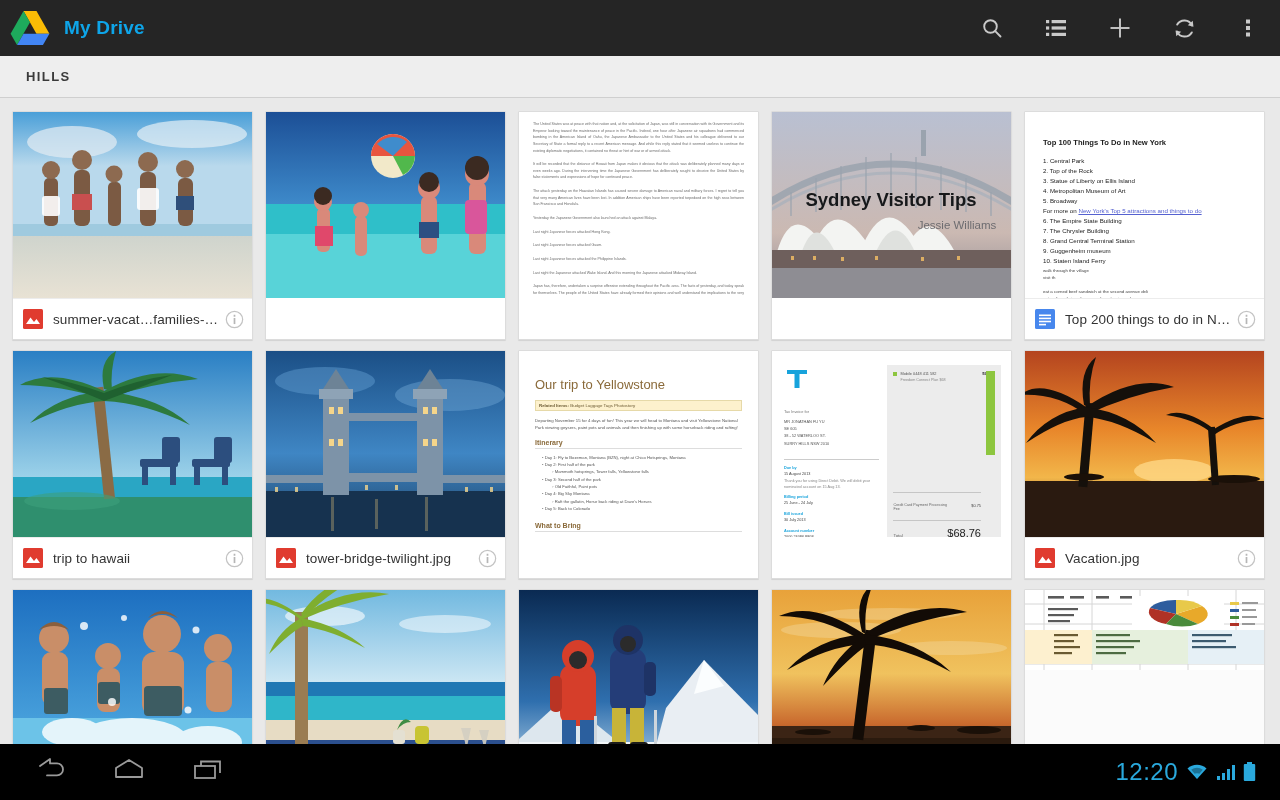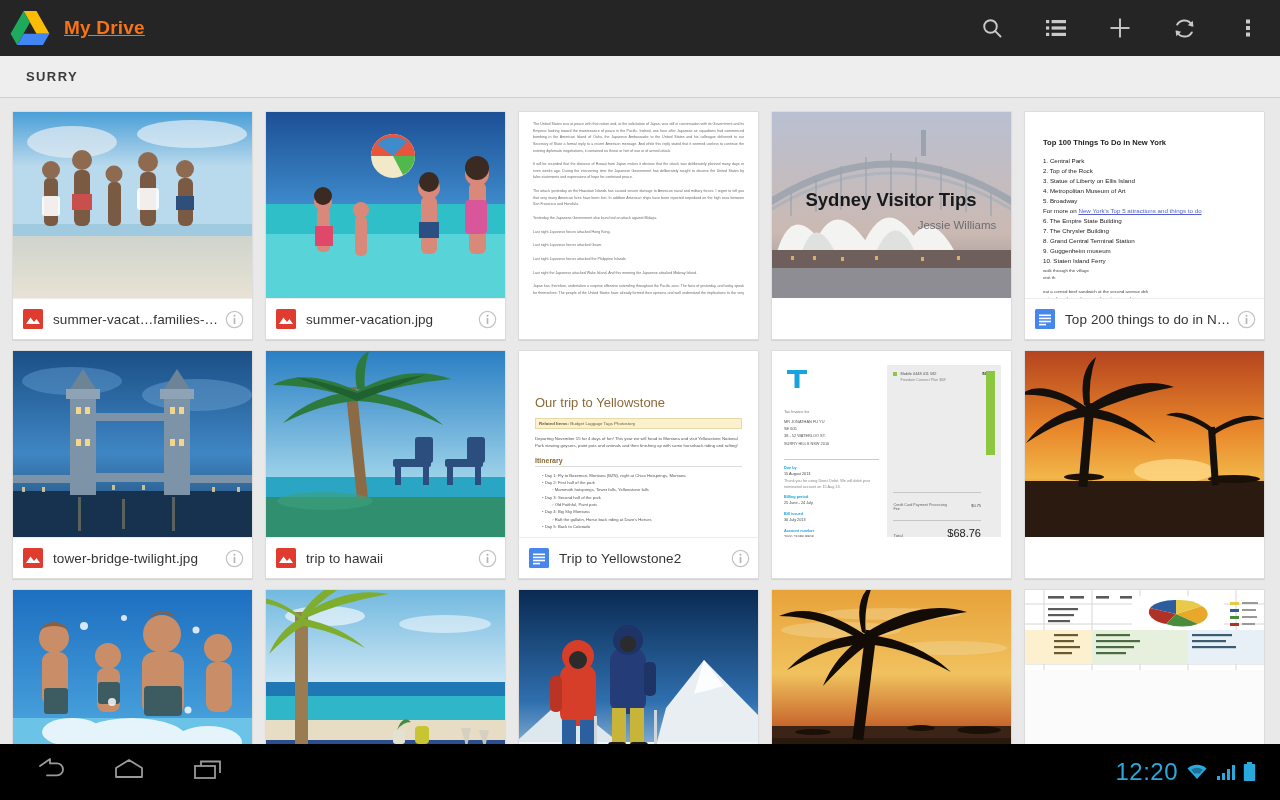--- a/index.html
+++ b/index.html
@@ -9,21 +9,21 @@
     background:#e8e8e8;
     -webkit-font-smoothing:antialiased;
   }
 
   
   .action-bar {
     height:56px; background:#252525; display:flex; align-items:center;
     padding-left:10px; position:relative;
   }
   .drive-logo { width:40px; height:34px; position:relative; margin-right:14px; flex:0 0 auto; }
-  .app-title { color:#f97316; font-size:19px; font-weight:bold; letter-spacing:.2px;text-decoration:underline; }
+  .app-title { color:#0ea5e9; font-size:19px; font-weight:bold; letter-spacing:.2px; }
   .bar-actions { margin-left:auto; display:flex; align-items:center; height:56px; }
   .bar-btn {
     width:64px; height:56px; display:flex; align-items:center; justify-content:center;
   }
   .ic { display:block; }
 
   
   .tab-strip {
     height:42px; background:#eeeeee; border-bottom:1px solid #cfcfcf;
     display:flex; align-items:center; padding-left:20px;
@@ -132,21 +132,21 @@
           <rect x="8" y="10" width="4" height="4"></rect>
           <rect x="8" y="16.5" width="4" height="4"></rect>
         </g>
       </svg>
     </div>
 
   </div>
 </div>
 
 <div class="tab-strip">
-  <div class="tab">SURRY</div>
+  <div class="tab">HILLS</div>
 </div>
 
 <div class="grid-scroll">
   <div class="grid">
 
     <div class="card">
       <div class="thumb">
         <svg viewBox="0 0 241 186" preserveAspectRatio="xMidYMid slice">
           <defs>
               <linearGradient id="g1a" x1="0" y1="0" x2="0" y2="1">
@@ -226,32 +226,20 @@
               <circle cx="212" cy="62" r="12"></circle>
           </g>
           <rect x="50" y="114" width="18" height="20" fill="#e0486b"></rect>
           <rect x="200" y="88" width="22" height="34" rx="4" fill="#d9569b"></rect>
           <rect x="154" y="110" width="20" height="16" fill="#2b4f82"></rect>
           <g fill="#3b2a21">
             <circle cx="58" cy="84" r="9"></circle>
               <circle cx="212" cy="56" r="12"></circle>
               <circle cx="164" cy="70" r="10"></circle>
           </g>
-        </svg>
-      </div>
-      <div class="meta">
-        <svg class="type-icon" viewBox="0 0 20 20">
-          <rect width="20" height="20" rx="1.5" fill="#e03b2f"></rect>
-          <polygon points="3,15 7.5,8.5 11,13 13.5,10 17,15" fill="#fff"></polygon>
-        </svg>
-        <div class="fname">summer-vacation.jpg</div>
-        <svg class="info-btn" viewBox="0 0 20 20">
-          <circle cx="10" cy="10" r="8.6" fill="none" stroke="#b0b0b0" stroke-width="1.3"></circle>
-          <rect x="9.1" y="8.4" width="1.8" height="6.4" fill="#9e9e9e"></rect>
-          <rect x="9.1" y="5" width="1.8" height="2.1" fill="#9e9e9e"></rect>
         </svg>
       </div>
     </div>
 
     <div class="card">
       <div class="thumb">
         <div class="doc-thumb">
           <div class="doc-pad" id="doc-text-body" style="padding:9px 14px;">
               <div class="para" style="font-size: 3.6px; color: rgb(107, 107, 107); line-height: 1.85; text-align: justify;">The United States was at peace with that nation and, at the solicitation of Japan, was still in conversation with its Government and its Emperor looking toward the maintenance of peace in the Pacific. Indeed, one hour after Japanese air squadrons had commenced bombing in the American Island of Oahu, the Japanese Ambassador to the United States and his colleague delivered to our Secretary of State a formal reply to a recent American message. And while this reply stated that it seemed useless to continue the existing diplomatic negotiations, it contained no threat or hint of war or of armed attack.</div>
               <div class="para" style="font-size: 3.6px; color: rgb(107, 107, 107); line-height: 1.85; text-align: justify;">It will be recorded that the distance of Hawaii from Japan makes it obvious that the attack was deliberately planned many days or even weeks ago. During the intervening time the Japanese Government has deliberately sought to deceive the United States by false statements and expressions of hope for continued peace.</div>
@@ -357,20 +345,71 @@
           <rect x="9.1" y="8.4" width="1.8" height="6.4" fill="#9e9e9e"></rect>
           <rect x="9.1" y="5" width="1.8" height="2.1" fill="#9e9e9e"></rect>
         </svg>
       </div>
     </div>
 
     <div class="card">
       <div class="thumb">
         <svg viewBox="0 0 241 186" preserveAspectRatio="xMidYMid slice">
           <defs>
+              <linearGradient id="hw" x1="0" y1="0" x2="0" y2="1">
+            <stop offset="0" stop-color="#2a7fc4"></stop>
+                <stop offset="1" stop-color="#9fd4ea"></stop>
+              </linearGradient>
+            </defs>
+          <rect width="241" height="130" fill="url(#hw)"></rect>
+          <rect y="126" width="241" height="22" fill="#2aa6c4"></rect>
+          <rect y="146" width="241" height="40" fill="#2f8f6e"></rect>
+          <rect x="86" y="36" width="11" height="112" fill="#8a6b45" transform="rotate(-6 92 90)"></rect>
+          <g fill="#2d7a3e">
+            <path d="M92 40 Q40 16 8 34 Q48 34 92 48 Z"></path>
+            <path d="M92 40 Q142 12 186 28 Q140 32 92 48 Z"></path>
+            <path d="M92 40 Q46 44 18 72 Q58 52 92 50 Z"></path>
+            <path d="M92 40 Q148 46 178 74 Q134 52 92 50 Z"></path>
+            <path d="M92 38 Q86 10 104 0 Q98 20 100 40 Z"></path>
+          </g>
+          <g fill="#1f6130">
+            <path d="M92 42 Q58 30 30 26 Q64 38 92 50 Z"></path>
+            <path d="M92 42 Q128 28 160 24 Q124 38 92 50 Z"></path>
+          </g>
+          <g fill="#2c4e7e">
+            <rect x="128" y="108" width="38" height="8" rx="2"></rect>
+              <rect x="130" y="116" width="6" height="18"></rect>
+            <rect x="158" y="116" width="6" height="18"></rect>
+              <rect x="150" y="86" width="18" height="26" rx="3"></rect>
+            <rect x="180" y="108" width="38" height="8" rx="2"></rect>
+              <rect x="182" y="116" width="6" height="18"></rect>
+            <rect x="210" y="116" width="6" height="18"></rect>
+              <rect x="202" y="86" width="18" height="26" rx="3"></rect>
+          </g>
+          <ellipse cx="60" cy="150" rx="48" ry="9" fill="#3da07c" opacity=".6"></ellipse>
+        </svg>
+      </div>
+      <div class="meta">
+        <svg class="type-icon" viewBox="0 0 20 20">
+          <rect width="20" height="20" rx="1.5" fill="#e03b2f"></rect>
+          <polygon points="3,15 7.5,8.5 11,13 13.5,10 17,15" fill="#fff"></polygon>
+        </svg>
+        <div class="fname">trip to hawaii</div>
+        <svg class="info-btn" viewBox="0 0 20 20">
+          <circle cx="10" cy="10" r="8.6" fill="none" stroke="#b0b0b0" stroke-width="1.3"></circle>
+          <rect x="9.1" y="8.4" width="1.8" height="6.4" fill="#9e9e9e"></rect>
+          <rect x="9.1" y="5" width="1.8" height="2.1" fill="#9e9e9e"></rect>
+        </svg>
+      </div>
+    </div>
+
+    <div class="card">
+      <div class="thumb">
+        <svg viewBox="0 0 241 186" preserveAspectRatio="xMidYMid slice">
+          <defs>
               <linearGradient id="tb" x1="0" y1="0" x2="0" y2="1">
             <stop offset="0" stop-color="#1b4f86"></stop>
                 <stop offset="0.55" stop-color="#3f86c4"></stop>
             <stop offset="1" stop-color="#1d3f63"></stop>
               </linearGradient>
             </defs>
           <rect width="241" height="186" fill="url(#tb)"></rect>
           <ellipse cx="60" cy="30" rx="50" ry="14" fill="#5e9acd" opacity=".5"></ellipse>
           <ellipse cx="185" cy="44" rx="55" ry="16" fill="#6fa6d4" opacity=".45"></ellipse>
           <rect y="140" width="241" height="46" fill="#16324f"></rect>
@@ -422,108 +461,40 @@
         <svg class="info-btn" viewBox="0 0 20 20">
           <circle cx="10" cy="10" r="8.6" fill="none" stroke="#b0b0b0" stroke-width="1.3"></circle>
           <rect x="9.1" y="8.4" width="1.8" height="6.4" fill="#9e9e9e"></rect>
           <rect x="9.1" y="5" width="1.8" height="2.1" fill="#9e9e9e"></rect>
         </svg>
       </div>
     </div>
 
     <div class="card">
       <div class="thumb">
-        <svg viewBox="0 0 241 186" preserveAspectRatio="xMidYMid slice">
-          <defs>
-              <linearGradient id="hw" x1="0" y1="0" x2="0" y2="1">
-            <stop offset="0" stop-color="#2a7fc4"></stop>
-                <stop offset="1" stop-color="#9fd4ea"></stop>
-              </linearGradient>
-            </defs>
-          <rect width="241" height="130" fill="url(#hw)"></rect>
-          <rect y="126" width="241" height="22" fill="#2aa6c4"></rect>
-          <rect y="146" width="241" height="40" fill="#2f8f6e"></rect>
-          <rect x="86" y="36" width="11" height="112" fill="#8a6b45" transform="rotate(-6 92 90)"></rect>
-          <g fill="#2d7a3e">
-            <path d="M92 40 Q40 16 8 34 Q48 34 92 48 Z"></path>
-            <path d="M92 40 Q142 12 186 28 Q140 32 92 48 Z"></path>
-            <path d="M92 40 Q46 44 18 72 Q58 52 92 50 Z"></path>
-            <path d="M92 40 Q148 46 178 74 Q134 52 92 50 Z"></path>
-            <path d="M92 38 Q86 10 104 0 Q98 20 100 40 Z"></path>
-          </g>
-          <g fill="#1f6130">
-            <path d="M92 42 Q58 30 30 26 Q64 38 92 50 Z"></path>
-            <path d="M92 42 Q128 28 160 24 Q124 38 92 50 Z"></path>
-          </g>
-          <g fill="#2c4e7e">
-            <rect x="128" y="108" width="38" height="8" rx="2"></rect>
-              <rect x="130" y="116" width="6" height="18"></rect>
-            <rect x="158" y="116" width="6" height="18"></rect>
-              <rect x="150" y="86" width="18" height="26" rx="3"></rect>
-            <rect x="180" y="108" width="38" height="8" rx="2"></rect>
-              <rect x="182" y="116" width="6" height="18"></rect>
-            <rect x="210" y="116" width="6" height="18"></rect>
-              <rect x="202" y="86" width="18" height="26" rx="3"></rect>
-          </g>
-          <ellipse cx="60" cy="150" rx="48" ry="9" fill="#3da07c" opacity=".6"></ellipse>
-        </svg>
-      </div>
-      <div class="meta">
-        <svg class="type-icon" viewBox="0 0 20 20">
-          <rect width="20" height="20" rx="1.5" fill="#e03b2f"></rect>
-          <polygon points="3,15 7.5,8.5 11,13 13.5,10 17,15" fill="#fff"></polygon>
-        </svg>
-        <div class="fname">trip to hawaii</div>
-        <svg class="info-btn" viewBox="0 0 20 20">
-          <circle cx="10" cy="10" r="8.6" fill="none" stroke="#b0b0b0" stroke-width="1.3"></circle>
-          <rect x="9.1" y="8.4" width="1.8" height="6.4" fill="#9e9e9e"></rect>
-          <rect x="9.1" y="5" width="1.8" height="2.1" fill="#9e9e9e"></rect>
-        </svg>
-      </div>
-    </div>
-
-    <div class="card">
-      <div class="thumb">
-        <div class="doc-thumb" style="padding:44px 16px 0 16px;">
+        <div class="doc-thumb" style="padding:26px 16px 0 16px;">
           <div style="font-size:13px;color:#8a6a3a;margin-bottom:8px;">Our trip to Yellowstone</div>
           <div style="background:#fdf1cd;border:1px solid #e6d9a8;padding:2px 3px;font-size:4.4px;color:#6b5a33;margin-bottom:6px;">
             <b>Related Items:</b>
             <span>Budget  Luggage Tags  Photostory</span>
           </div>
           <div style="font-size:4.3px;color:#555;line-height:1.7;margin-bottom:7px;">Departing November 15 for 4 days of fun! This year we will head to Montana and visit Yellowstone National Park viewing geysers, paint pots and animals and then finishing up with some horseback riding and rafting!</div>
           <div style="font-size:7px;color:#8a6a3a;font-weight:bold;border-bottom:1px solid #ddd;padding-bottom:2px;margin-bottom:5px;">Itinerary</div>
           <div id="ys-days" style="font-size:4.2px;color:#555;line-height:1.75;padding-left:7px;">
               <div style="">• Day 1: Fly to Bozeman, Montana (BZN), night at Chico Hotsprings, Montana</div>
               <div style="">• Day 2: First half of the park</div>
               <div style="padding-left: 10px;">◦ Mammoth hotsprings, Tower falls, Yellowstone falls</div>
               <div style="">• Day 3: Second half of the park</div>
               <div style="padding-left: 10px;">◦ Old Faithful, Paint pots</div>
               <div style="">• Day 4: Big Sky Montana</div>
               <div style="padding-left: 10px;">◦ Raft the gallatin, Horse back riding at Dave's Horses</div>
               <div style="">• Day 5: Back to Colorado</div>
             </div>
           <div style="font-size:7px;color:#8a6a3a;font-weight:bold;border-bottom:1px solid #ddd;padding-bottom:2px;margin-top:10px;">What to Bring</div>
         </div>
-      </div>
-      <div class="meta">
-        <svg class="type-icon" viewBox="0 0 20 20">
-          <rect width="20" height="20" rx="1.5" fill="#4787ed"></rect>
-          <g fill="#fff">
-              <rect x="4" y="5.5" width="12" height="1.6"></rect>
-              <rect x="4" y="8.6" width="12" height="1.6"></rect>
-          <rect x="4" y="11.7" width="12" height="1.6"></rect>
-              <rect x="4" y="14.8" width="7" height="1.6"></rect>
-            </g>
-        </svg>
-        <div class="fname">Trip to Yellowstone2</div>
-        <svg class="info-btn" viewBox="0 0 20 20">
-          <circle cx="10" cy="10" r="8.6" fill="none" stroke="#b0b0b0" stroke-width="1.3"></circle>
-          <rect x="9.1" y="8.4" width="1.8" height="6.4" fill="#9e9e9e"></rect>
-          <rect x="9.1" y="5" width="1.8" height="2.1" fill="#9e9e9e"></rect>
-        </svg>
       </div>
     </div>
 
     <div class="card">
       <div class="thumb">
         <div class="doc-thumb" style="display:flex;padding:14px 10px 0 12px;gap:8px;">
           <div style="flex:0 0 44%;">
             <svg width="26" height="26" viewBox="0 0 26 26">
               <path d="M3 5 L23 5 L23 9 L15.5 9 L15.5 23 L10.5 23 L10.5 9 L3 9 Z" fill="#17a3dc"></path>
             </svg>
@@ -600,20 +571,32 @@
             <path d="M62 56 Q106 62 132 92 Q92 68 62 66 Z"></path>
             <path d="M60 54 Q54 20 72 6 Q64 28 66 56 Z"></path>
             <rect x="186" y="76" width="7" height="58" transform="rotate(-4 189 106)"></rect>
             <path d="M190 78 Q160 56 142 64 Q172 68 190 84 Z"></path>
             <path d="M190 78 Q222 58 241 68 Q210 70 190 84 Z"></path>
           </g>
           <ellipse cx="210" cy="128" rx="26" ry="4" fill="#1a1008"></ellipse>
           <ellipse cx="60" cy="126" rx="20" ry="3.5" fill="#1a1008"></ellipse>
         </svg>
       </div>
+      <div class="meta">
+        <svg class="type-icon" viewBox="0 0 20 20">
+          <rect width="20" height="20" rx="1.5" fill="#e03b2f"></rect>
+          <polygon points="3,15 7.5,8.5 11,13 13.5,10 17,15" fill="#fff"></polygon>
+        </svg>
+        <div class="fname">Vacation.jpg</div>
+        <svg class="info-btn" viewBox="0 0 20 20">
+          <circle cx="10" cy="10" r="8.6" fill="none" stroke="#b0b0b0" stroke-width="1.3"></circle>
+          <rect x="9.1" y="8.4" width="1.8" height="6.4" fill="#9e9e9e"></rect>
+          <rect x="9.1" y="5" width="1.8" height="2.1" fill="#9e9e9e"></rect>
+        </svg>
+      </div>
     </div>
 
     <div class="card">
       <div class="thumb">
         <svg viewBox="0 0 241 186" preserveAspectRatio="xMidYMid slice">
           <defs>
               <linearGradient id="ks" x1="0" y1="0" x2="0" y2="1">
             <stop offset="0" stop-color="#1d6fc0"></stop>
                 <stop offset="1" stop-color="#58b3e6"></stop>
               </linearGradient>

